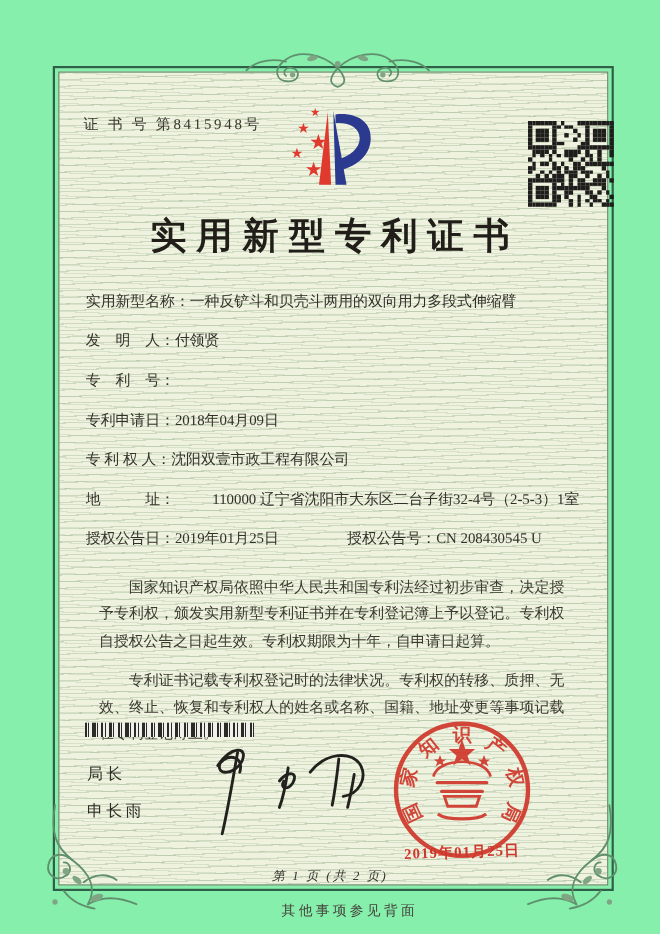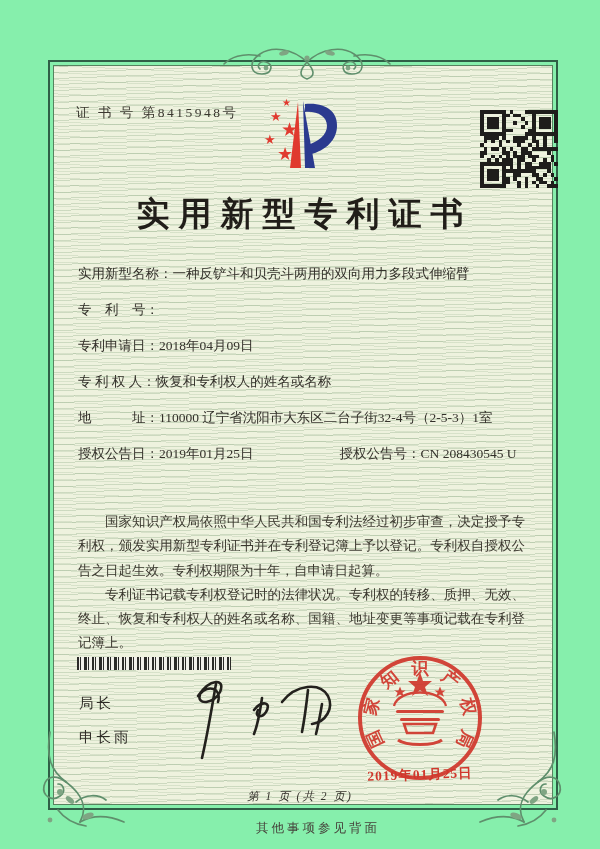--- a/index.html
+++ b/index.html
@@ -45,27 +45,27 @@
     position:absolute;left:0;top:192px;width:100%;
     text-align:center;font-size:33px;font-weight:bold;
     letter-spacing:9px;color:#211e19;text-indent:9px;
   }
   
   #fields{position:absolute;left:78px;top:264px;width:452px;font-size:13.5px;}
   .frow{display:flex;margin-bottom:16.5px;line-height:1.45;}
   .flabel{white-space:pre;flex:0 0 auto;color:#33302a;}
   .fvalue{flex:1 1 auto;color:#33302a;}
   #grant-row{display:flex;margin-top:0;text-align:center;}
-  #grant-row .pair2{margin-left:86px;}
+  #grant-row .pair2{margin-left:62px;}
   
   #body-text{
     position:absolute;left:78px;top:510px;width:447px;
     font-size:13.5px;line-height:1.8;text-align:justify;color:#3b382f;
   }
-  #body-text p{margin:0;text-indent:2em;}
+  #body-text p{margin:12px;text-indent:2em;}
   
   #barcode{
     position:absolute;left:77px;top:657px;width:154px;height:13px;
     background:repeating-linear-gradient(90deg,
       #2b2b28 0 2px,#f1f0ea 2px 3px,#2b2b28 3px 4px,#f1f0ea 4px 7px,
       #2b2b28 7px 10px,#f1f0ea 10px 11px,#2b2b28 11px 12px,#f1f0ea 12px 15px);
   }
   #director{position:absolute;left:79px;top:694px;font-size:14.5px;letter-spacing:3px;color:#2e2b26;}
   #director div{margin-bottom:15px;}
   #signature{position:absolute;left:150px;top:668px;}
@@ -602,33 +602,37 @@
     </div>
 
   <div id="title">实用新型专利证书</div>
 
   <div id="fields">
     <div class="frow">
       <span class="flabel">实用新型名称：</span>
       <span class="fvalue">一种反铲斗和贝壳斗两用的双向用力多段式伸缩臂</span>
     </div>
     <div class="frow">
+      <span class="flabel">发　明　人：</span>
+      <span class="fvalue">付领贤</span>
+    </div>
+    <div class="frow">
       <span class="flabel">专　利　号：</span>
     </div>
     <div class="frow">
       <span class="flabel">专利申请日：</span>
       <span class="fvalue">2018年04月09日</span>
     </div>
     <div class="frow">
       <span class="flabel">专 利 权 人：</span>
-      <span class="fvalue">恢复和专利权人的姓名或名称</span>
+      <span class="fvalue">沈阳双壹市政工程有限公司</span>
     </div>
     <div class="frow">
       <span class="flabel">地　　　址：</span>
-      <span class="fvalue" style="max-width:372px;">110000 辽宁省沈阳市大东区二台子街32-4号（2-5-3）1室</span>
+      <span class="fvalue" style="max-width:372px;margin-left:34px;">110000 辽宁省沈阳市大东区二台子街32-4号（2-5-3）1室</span>
     </div>
     <div class="frow" id="grant-row">
       <span>授权公告日：</span>
         <span>2019年01月25日</span>
       <span class="pair2">授权公告号：</span>
         <span>CN 208430545 U</span>
     </div>
   </div>
 
   <div id="body-text">

